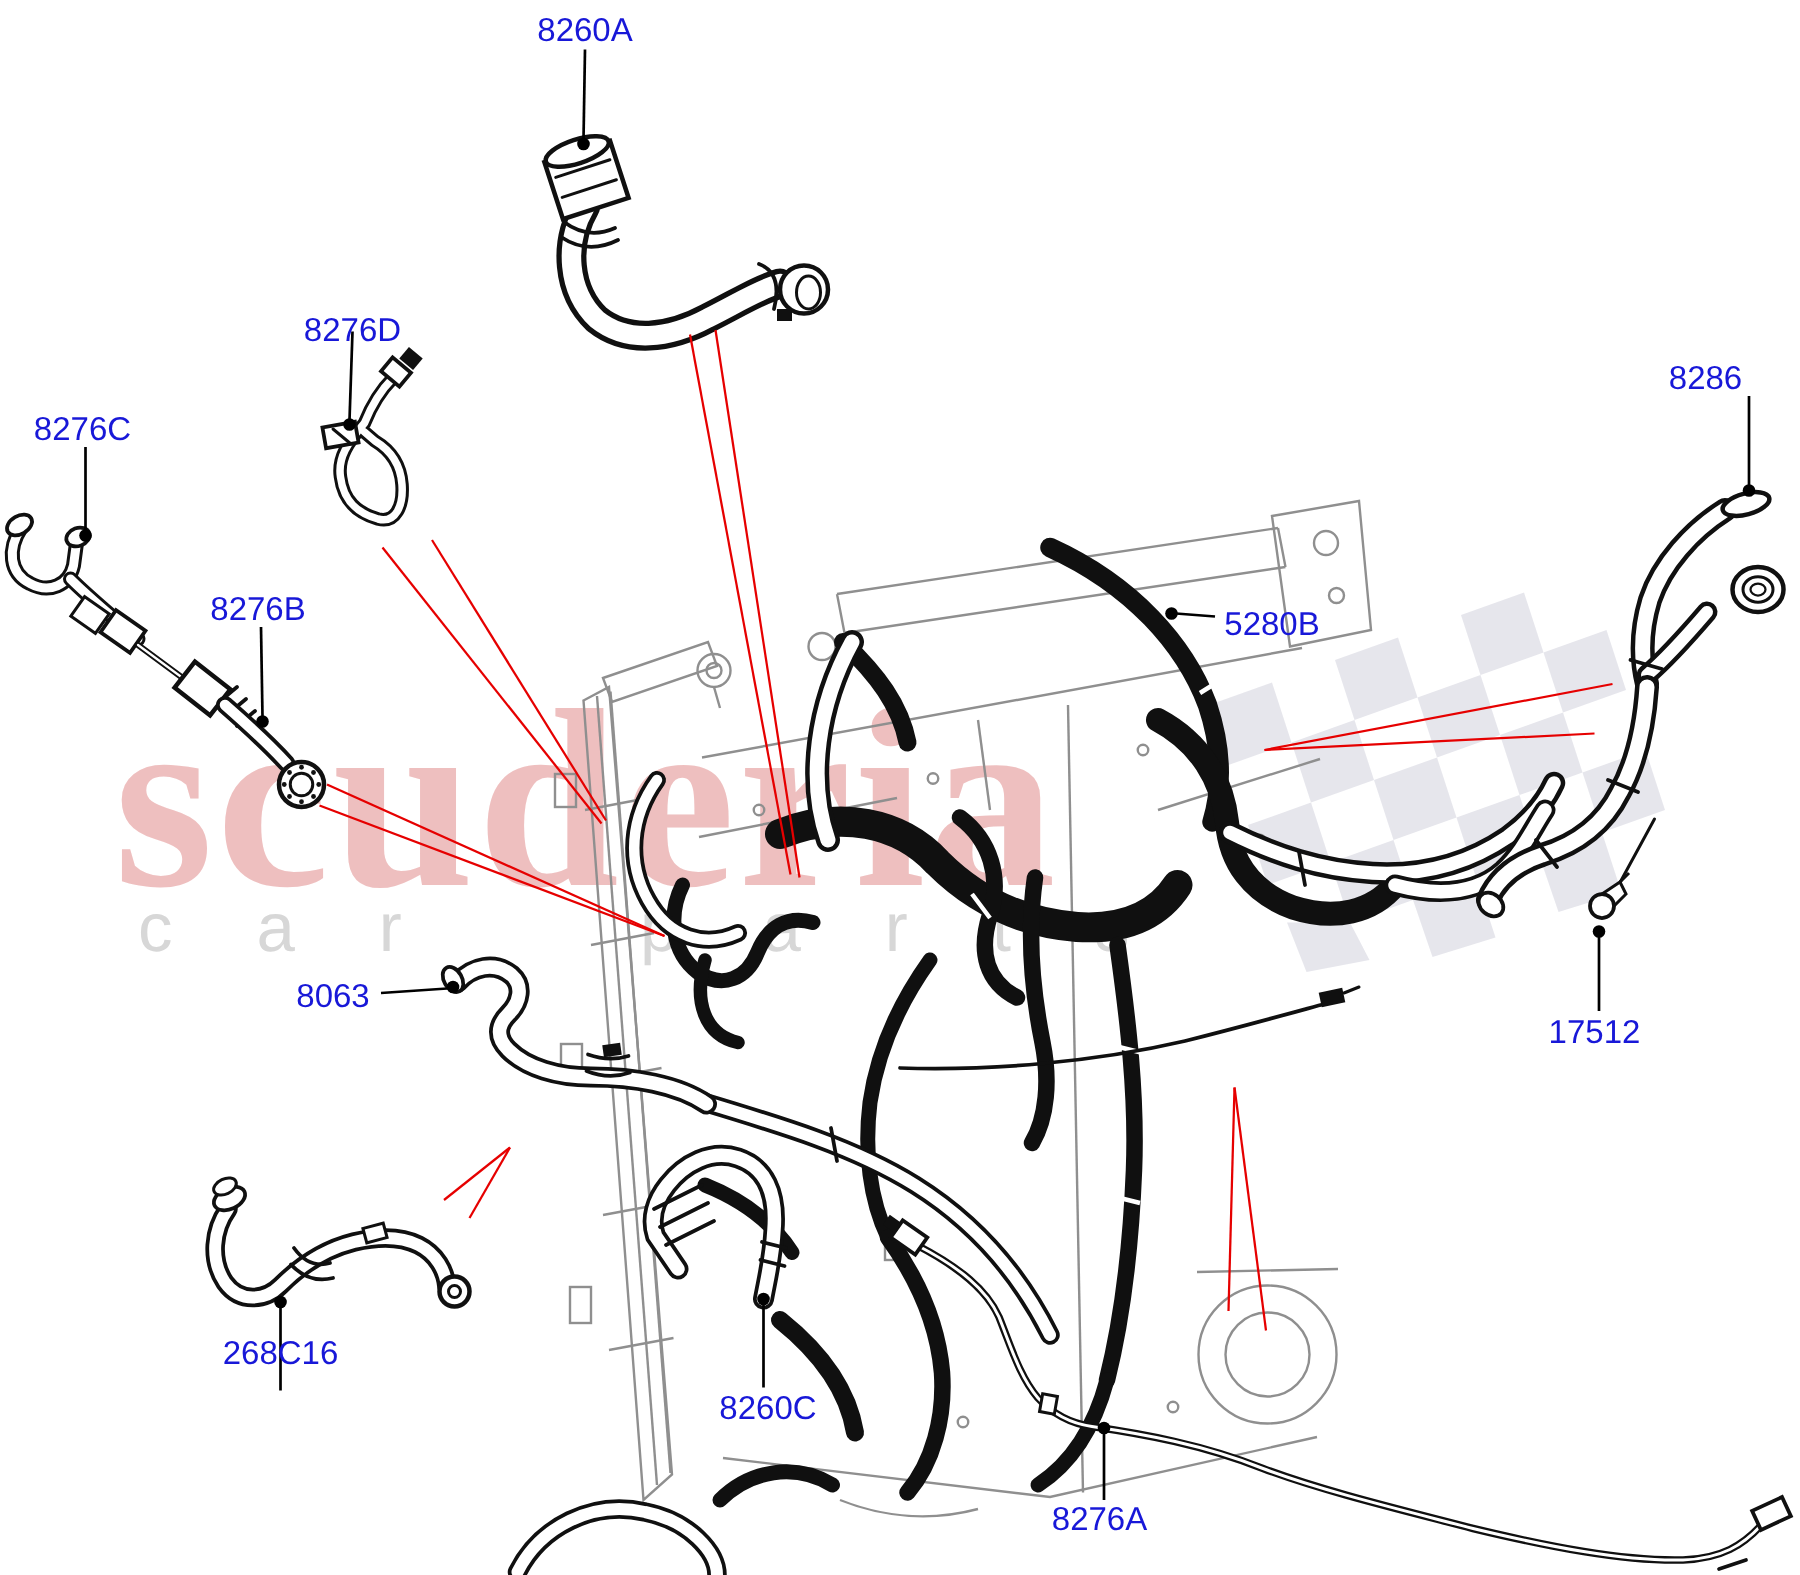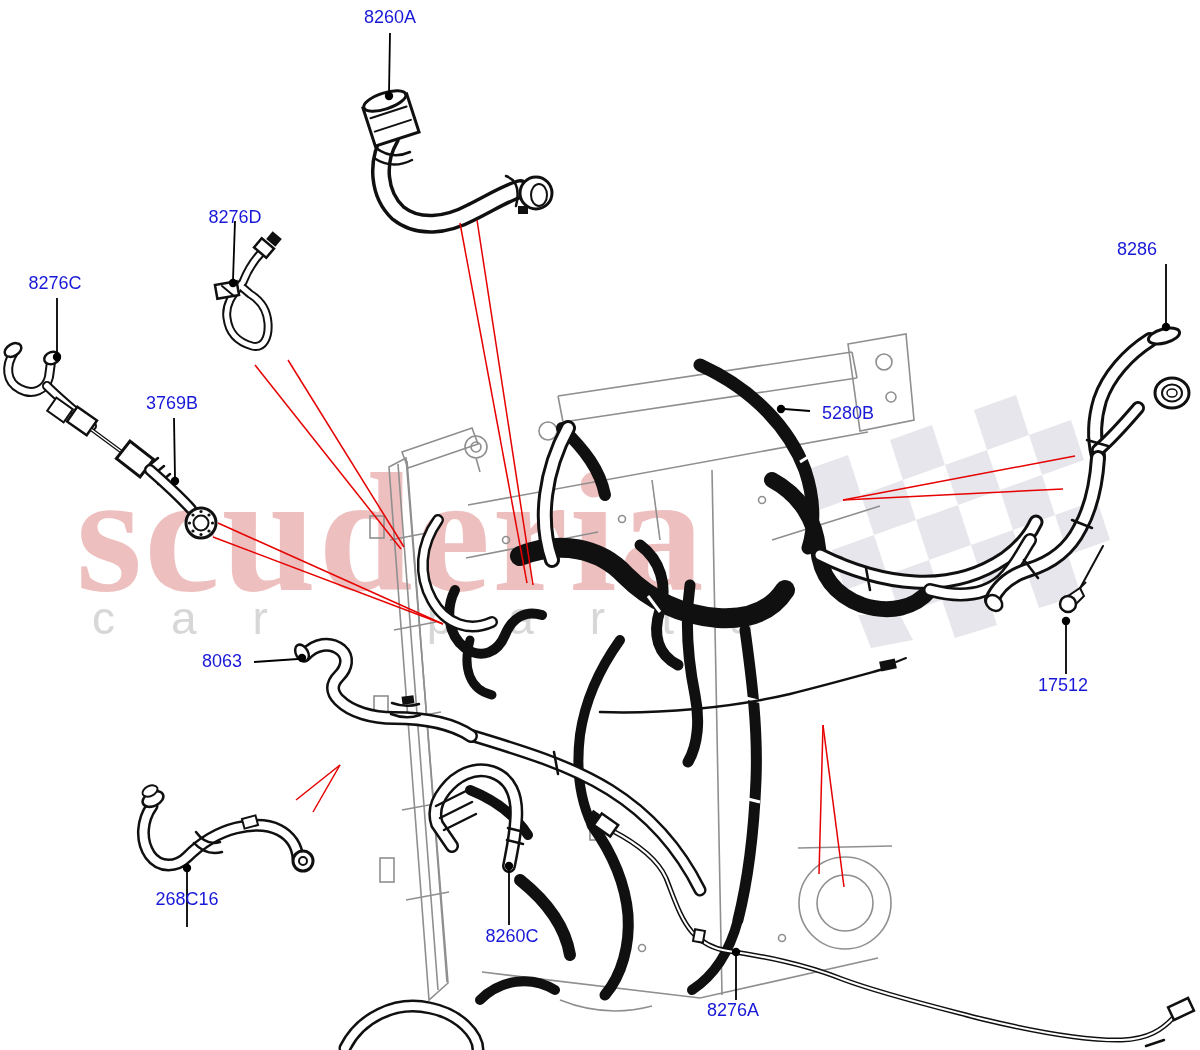--- a/index.html
+++ b/index.html
@@ -1,19 +1,19 @@
 <!DOCTYPE html>
 <html><head>
 <meta charset="utf-8">
 <style>
   html,body{margin:0;padding:0;background:#ffffff;}
   .stage{position:relative;width:1200px;height:1050px;background:#ffffff;overflow:hidden;
          font-family:"Liberation Sans",sans-serif;}
   .stage svg{position:absolute;left:0;top:0;}
-  .plabel{position:absolute;transform:translateX(-50%);font-size:18px;line-height:1.05;
+  .plabel{position:absolute;transform:translateX(-50%);font-size:22px;line-height:1.05;
           color:#1818d8;white-space:nowrap;font-family:"Liberation Sans",sans-serif;cursor:pointer;}
   .wm-brand{font-family:"Liberation Serif",serif;font-weight:bold;}
   .wm-tag{font-family:"Liberation Sans",sans-serif;}
 </style>
 </head>
 <body>
 
 <div class="stage">
 
 <svg width="1200" height="1050" viewBox="0 0 1200 1050">
@@ -291,21 +291,21 @@
     <g>
           <path d="M736,1000 L736,955"></path>
           <circle cx="736" cy="952" r="4.2" stroke="none"></circle>
         </g>
   </g>
 </svg>
 
   <div class="plabel" style="left:390px;top:8px">8260A</div>
   <div class="plabel" style="left:235px;top:208px">8276D</div>
   <div class="plabel" style="left:55px;top:274px">8276C</div>
-  <div class="plabel" style="left:172px;top:394px">3769B</div>
+  <div class="plabel" style="left:172px;top:394px">8276B</div>
   <div class="plabel" style="left:222px;top:652px">8063</div>
   <div class="plabel" style="left:187px;top:890px">268C16</div>
   <div class="plabel" style="left:512px;top:927px">8260C</div>
   <div class="plabel" style="left:733px;top:1001px">8276A</div>
   <div class="plabel" style="left:848px;top:404px">5280B</div>
   <div class="plabel" style="left:1137px;top:240px">8286</div>
   <div class="plabel" style="left:1063px;top:676px">17512</div>
 </div>
 
 </body></html>

